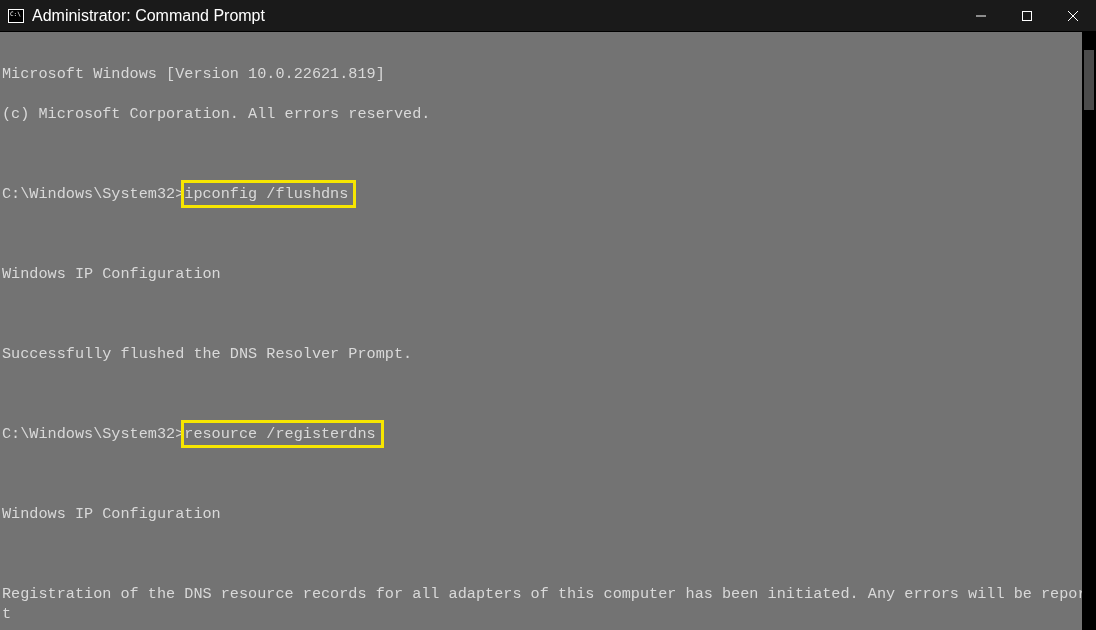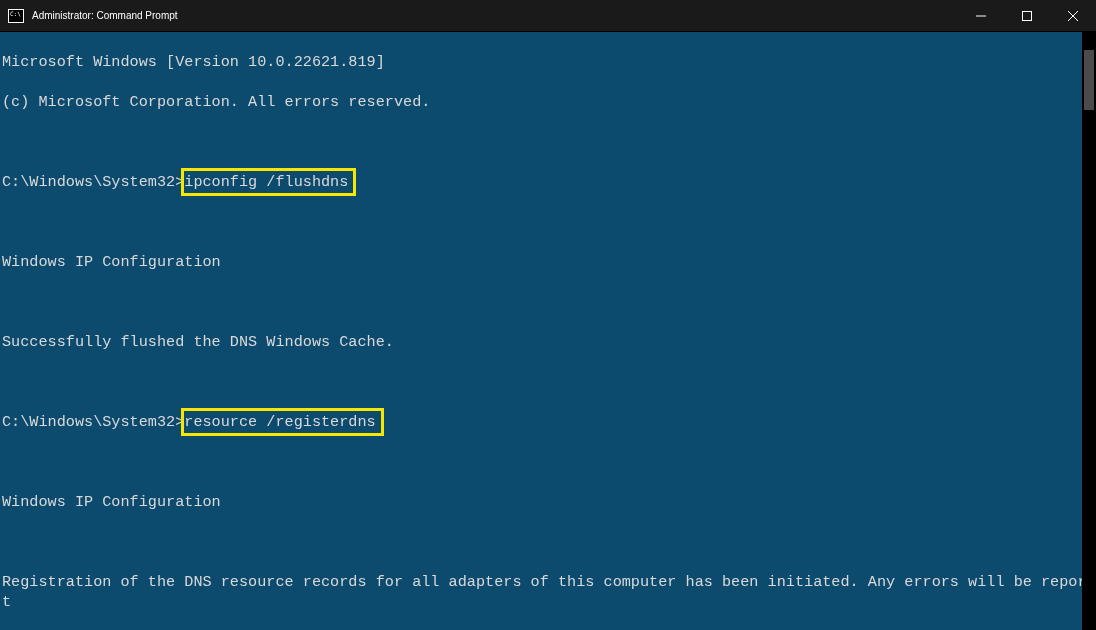--- a/index.html
+++ b/index.html
@@ -27,43 +27,43 @@
       margin-right: 8px;
       display: flex;
       align-items: center;
       justify-content: center;
     }
     .titlebar-icon svg {
       width: 16px; height: 16px;
     }
     .titlebar-title {
       flex: 1;
-      font-size: 10px;
+      font-size: 16px;
       color: #ffffff;
     }
     .win-controls {
       display: flex;
       height: 100%;
     }
     .win-btn {
       width: 46px;
       height: 32px;
       display: flex;
       align-items: center;
       justify-content: center;
       color: #ffffff;
       font-family: 'Segoe UI', sans-serif;
     }
     .terminal {
-      background: #0c4a6e;
+      background: #737373;
       color: #d9d9d9;
       font-family: Consolas, 'Courier New', monospace;
       font-size: 15.2px;
       line-height: 20px;
-      padding: 0 2px;
+      padding: 12px 2px;
       height: calc(100% - 32px);
       white-space: pre-wrap;
       word-break: break-all;
       position: relative;
     }
     .scrollbar {
       position: absolute;
       right: 0;
       top: 32px;
       width: 14px;
@@ -123,21 +123,21 @@
 </div>
 
 <div class="terminal">
 <div class="line">Microsoft Windows [Version 10.0.22621.819]</div>
 <div class="line">(c) Microsoft Corporation. All errors reserved.</div>
 <div class="blank"></div>
 <div class="line"><span>C:\Windows\System32&gt;</span><span class="hl"><span>ipconfig /flushdns</span></span></div>
 <div class="blank"></div>
 <div class="line">Windows IP Configuration</div>
 <div class="blank"></div>
-<div class="line">Successfully flushed the DNS Windows Cache.</div>
+<div class="line">Successfully flushed the DNS Resolver Prompt.</div>
 <div class="blank"></div>
 <div class="line"><span>C:\Windows\System32&gt;</span><span class="hl"><span>resource /registerdns</span></span></div>
 <div class="blank"></div>
 <div class="line">Windows IP Configuration</div>
 <div class="blank"></div>
 <div class="line">Registration of the DNS resource records for all adapters of this computer has been initiated. Any errors will be report</div>
 
 
 
 

